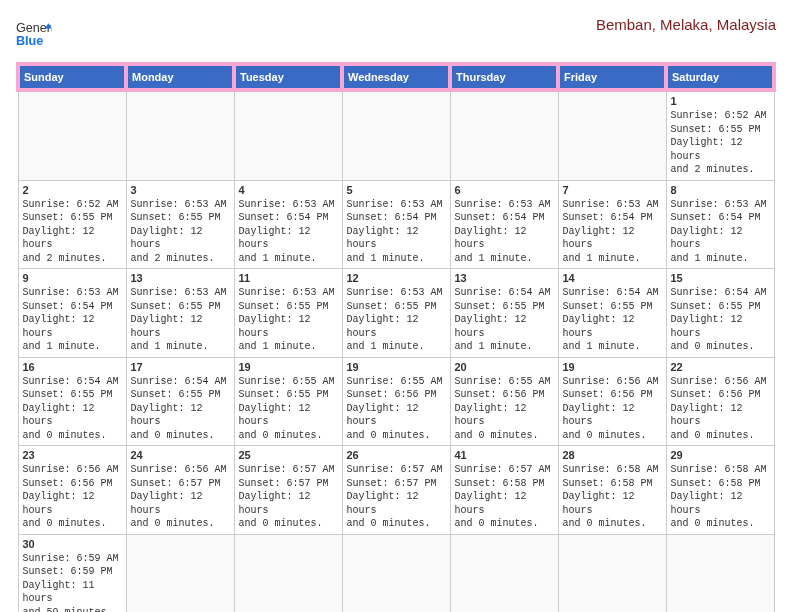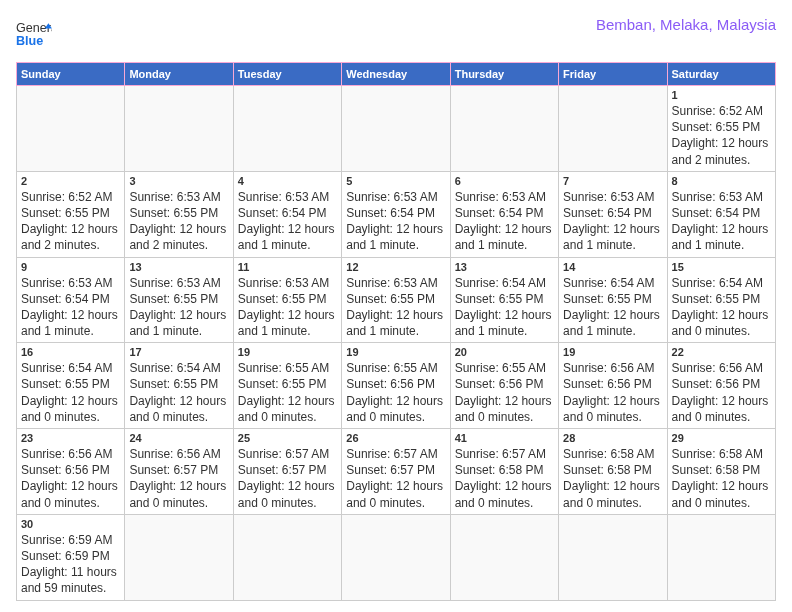--- a/index.html
+++ b/index.html
@@ -35,35 +35,35 @@
       text-align: right;
     }
     .calendar-title {
       font-size: 32px;
       font-weight: bold;
       color: #333;
       line-height: 1.1;
     }
     .calendar-subtitle {
       font-size: 15px;
-      color: #8b5cf6;
+      color: #7f1d1d;
     }
     .calendar {
       width: 100%;
       border-collapse: collapse;
       border: 1px solid #ccc;
     }
     .calendar th {
       background: #3a6bc4;
       color: #fff;
       font-size: 11px;
       font-weight: bold;
       padding: 5px 4px;
       text-align: left;
-      border: 1px solid #f9a8d4;
+      border: 4px solid #f9a8d4;
       width: calc(100% / 7);
     }
     .calendar td {
       vertical-align: top;
       border: 1px solid #ccc;
       padding: 3px 4px;
       font-size: 8.5px;
       color: #333;
       width: calc(100% / 7);
       height: 72px;
@@ -71,23 +71,24 @@
     .calendar td.empty {
       background: #f9f9f9;
     }
     .day-num {
       font-size: 11px;
       font-weight: bold;
       color: #333;
       margin-bottom: 2px;
     }
     .day-info {
-      font-size: 12px;
+      font-size: 10px;
       color: #333;
       line-height: 1.35;
+      font-family: Liberation Mono, monospace;
     }
     .last-row td {
       height: 60px;
     }
   </style>
 </head>
 <body>
 
 <div class="page">
   <div class="header">

